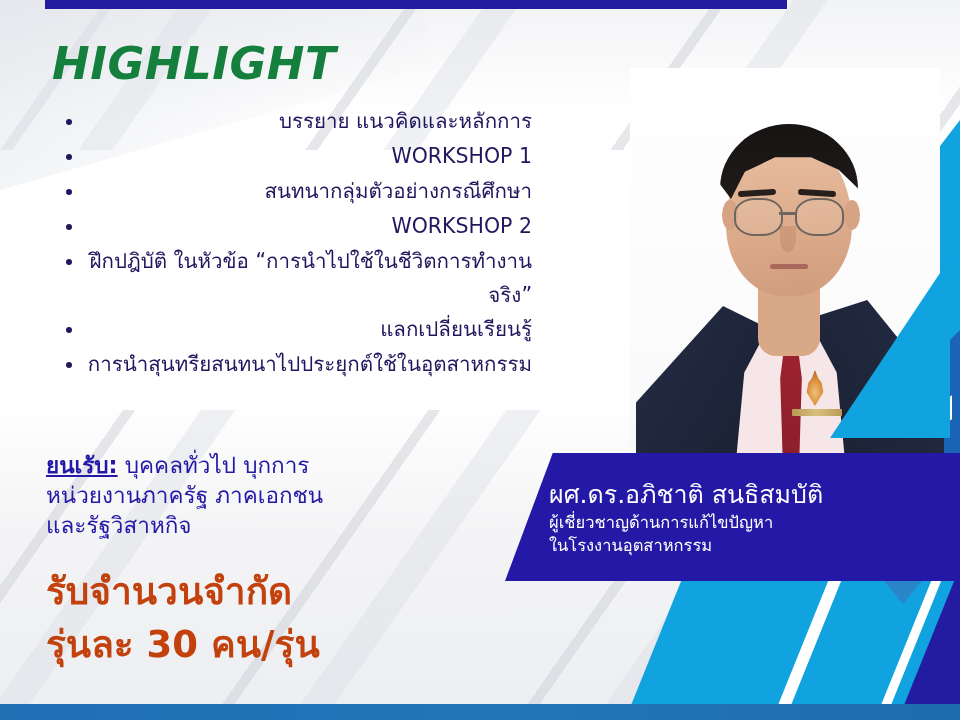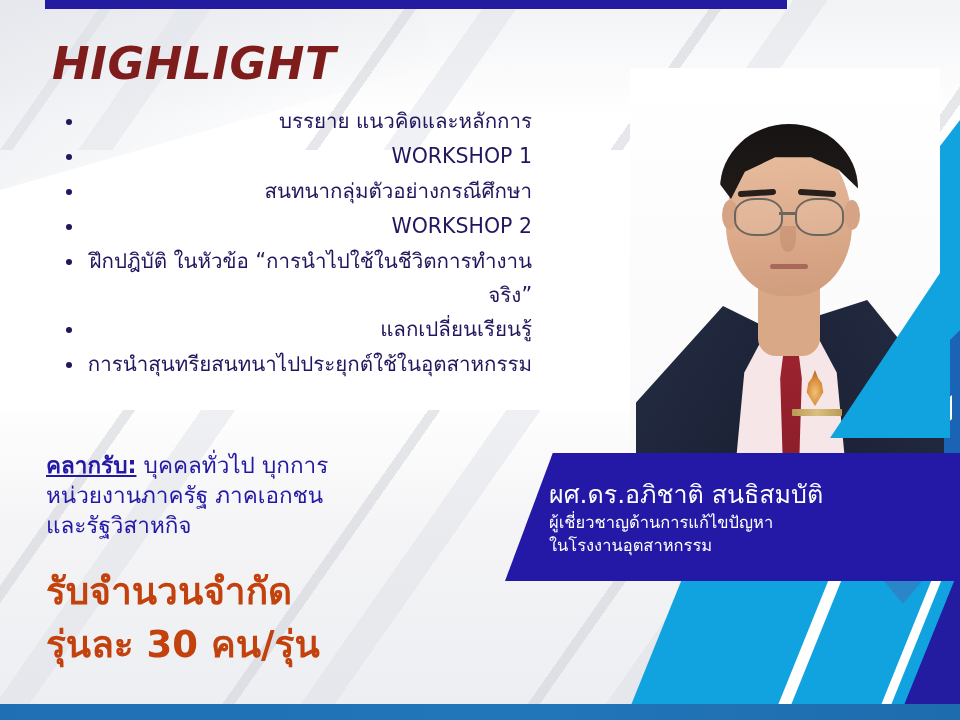--- a/index.html
+++ b/index.html
@@ -130,21 +130,21 @@
   }
 
   
   .highlight {
     position: absolute;
     left: 52px; top: 37px;
     font-size: 45px;
     font-weight: bold;
     font-style: italic;
     letter-spacing: 0.5px;
-    color: #7f1d1d;
+    color: #15803d;
     font-family: "DejaVu Sans", "Liberation Sans", sans-serif;
     text-align: right;
   }
 
   
   .bullets {
     position: absolute;
     left: 62px; top: 104px;
     width: 470px;
     margin: 0;
@@ -405,21 +405,21 @@
     <li><span class="dot"></span><span>บรรยาย แนวคิดและหลักการ</span></li>
     <li><span class="dot"></span><span>WORKSHOP 1</span></li>
     <li><span class="dot"></span><span>สนทนากลุ่มตัวอย่างกรณีศึกษา</span></li>
     <li><span class="dot"></span><span>WORKSHOP  2</span></li>
     <li class="wrap2"><span class="dot"></span><span>ฝึกปฎิบัติ ในหัวข้อ “การนำไปใช้ในชีวิตการทำงานจริง”</span></li>
     <li><span class="dot"></span><span>แลกเปลี่ยนเรียนรู้</span></li>
     <li class="wrap2"><span class="dot"></span><span>การนำสุนทรียสนทนาไปประยุกต์ใช้ในอุตสาหกรรม</span></li>
   </ul>
 
   <div class="audience">
-    <span class="lead">คลากรับ:</span><span> บุคคลทั่วไป บุกการ</span><br>
+    <span class="lead">ยนเรับ:</span><span> บุคคลทั่วไป บุกการ</span><br>
     <span>หน่วยงานภาครัฐ ภาคเอกชน</span><br>
     <span>และรัฐวิสาหกิจ</span>
   </div>
 
   <div class="seats">
     <div>รับจำนวนจำกัด</div>
     <div>รุ่นละ 30 คน/รุ่น</div>
   </div>
 
   <div class="band-group">

